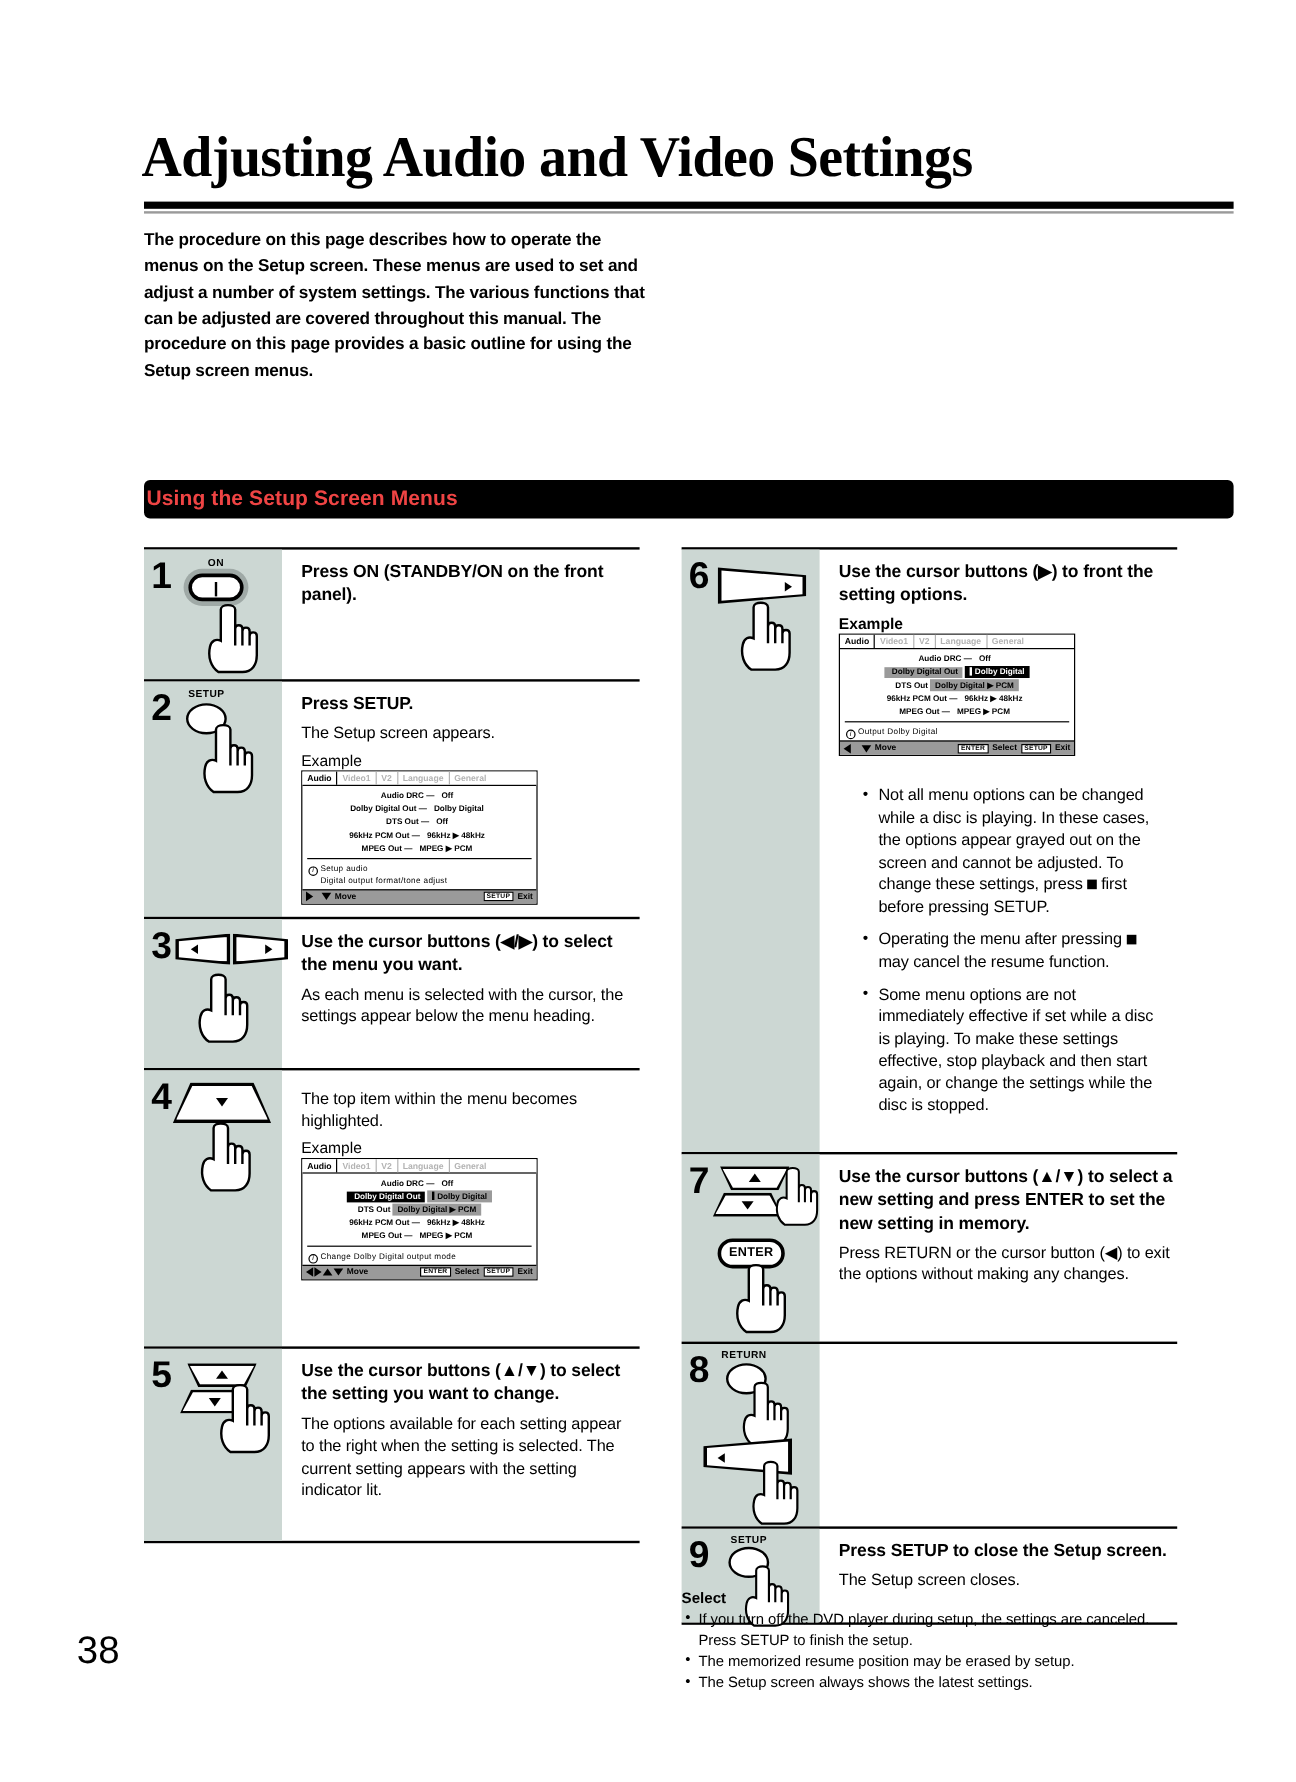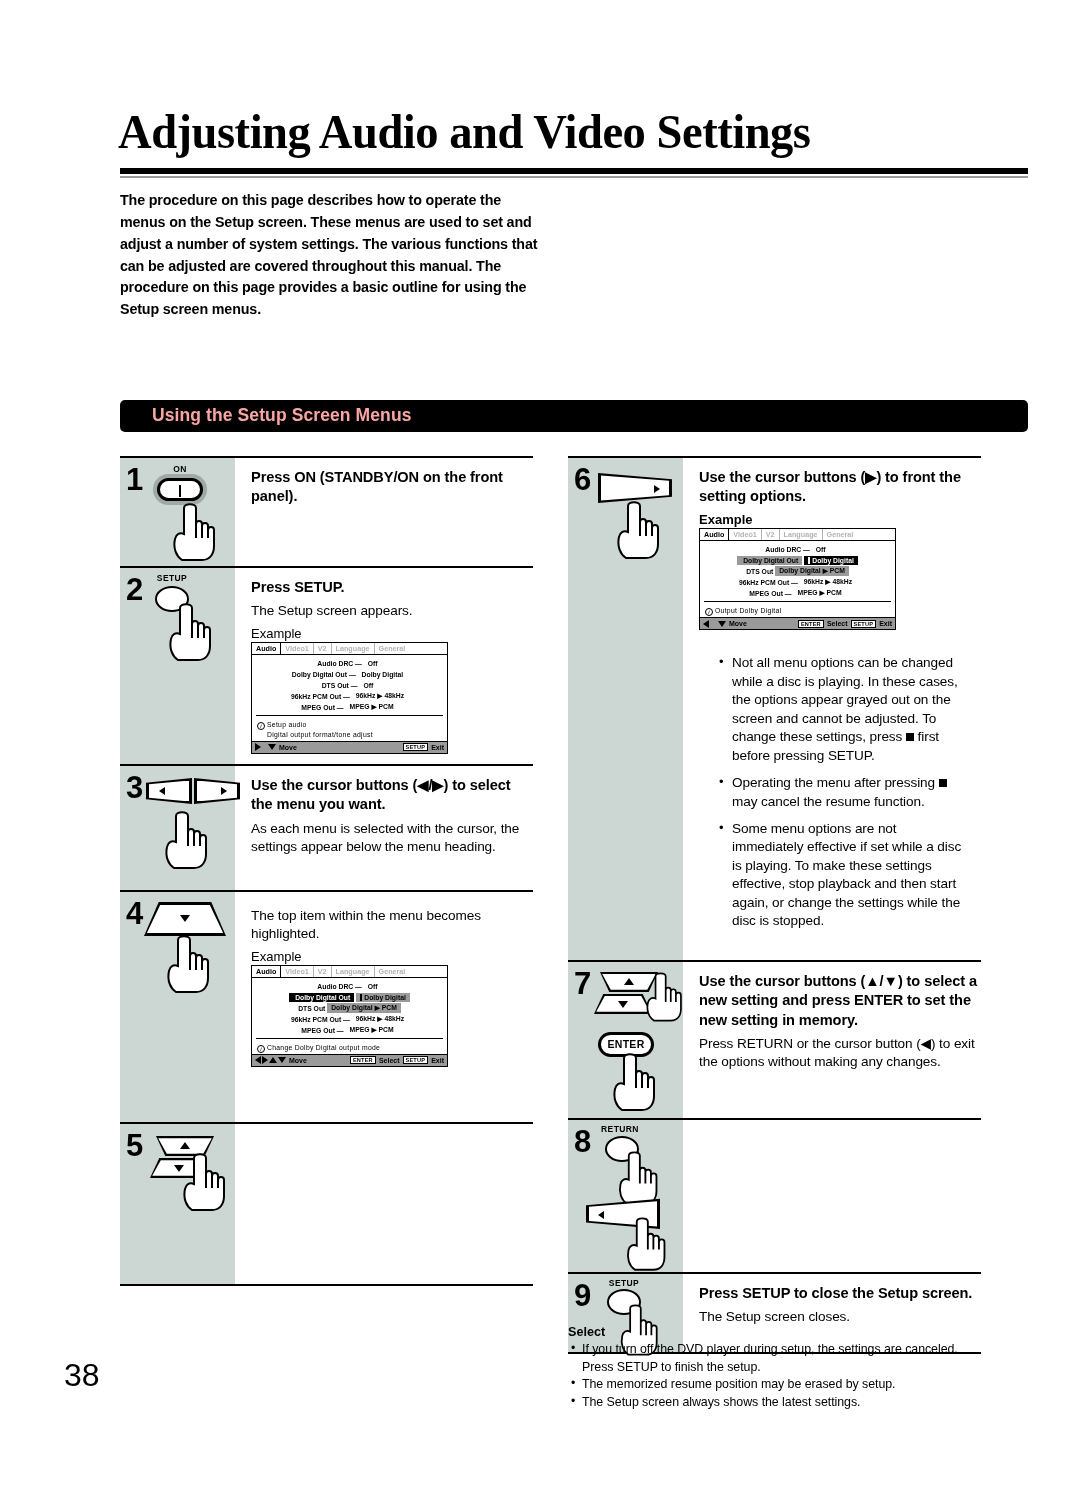--- a/index.html
+++ b/index.html
@@ -38,22 +38,22 @@
     font-size: 14.3px; font-weight: bold; line-height: 1.53;
     letter-spacing: -0.15px;
   }
 
   
   .section-bar {
     position: absolute; left: 120px; top: 400px; width: 908px; height: 32px;
     background: #000; border-radius: 5px;
   }
   .section-bar span {
-    display: block; color: #fca5a5; font-size: 17.5px; font-weight: bold;
-    padding: 5px 0 0 32px; letter-spacing: 0.1px;
+    display: block; color: #ef4444; font-size: 17.5px; font-weight: bold;
+    padding: 5px 0 0 2px; letter-spacing: 0.1px;
   }
 
   
   .col { position: absolute; top: 456px; width: 413px; }
   .col-left  { left: 120px; }
   .col-right { left: 568px; }
 
   
   .step {
     position: relative;
@@ -473,20 +473,22 @@
         </div>
         <div class="smtrap smtrap-dn" style="left:30px; top:34px;">
           <i></i>
             <span class="tri tri-d" style="left:24px; top:7px;"></span>
         </div>
         <svg class="hand" style="left:58px; top:26px;" width="52" height="62" viewBox="0 0 52 62">
           <path d="M16 8 L16 34 C12 32 8 34 7 39 C5 48 8 56 14 60 L34 60 C42 60 46 54 46 46 L46 30 C46 26 40 26 40 30 L40 38 L40 26 C40 22 34 22 34 26 L34 38 L34 24 C34 20 28 20 28 24 L28 38 L28 8 C28 3 16 3 16 8 Z" fill="#fff" stroke="#000" stroke-width="2"></path>
         </svg>
       </div>
       <div class="step-body">
+        <div class="step-title">Use the cursor buttons (▲/▼) to select the setting you want to change.</div>
+        <div class="step-desc">The options available for each setting appear to the right when the setting is selected. The current setting appears with the setting indicator lit.</div>
       </div>
     </div>
 
     <div style="border-top:2.5px solid #000;"></div>
   </div>
 
   <div class="col col-right">
 
     <div class="step">
       <div class="step-icon" style="min-height:468px;">

